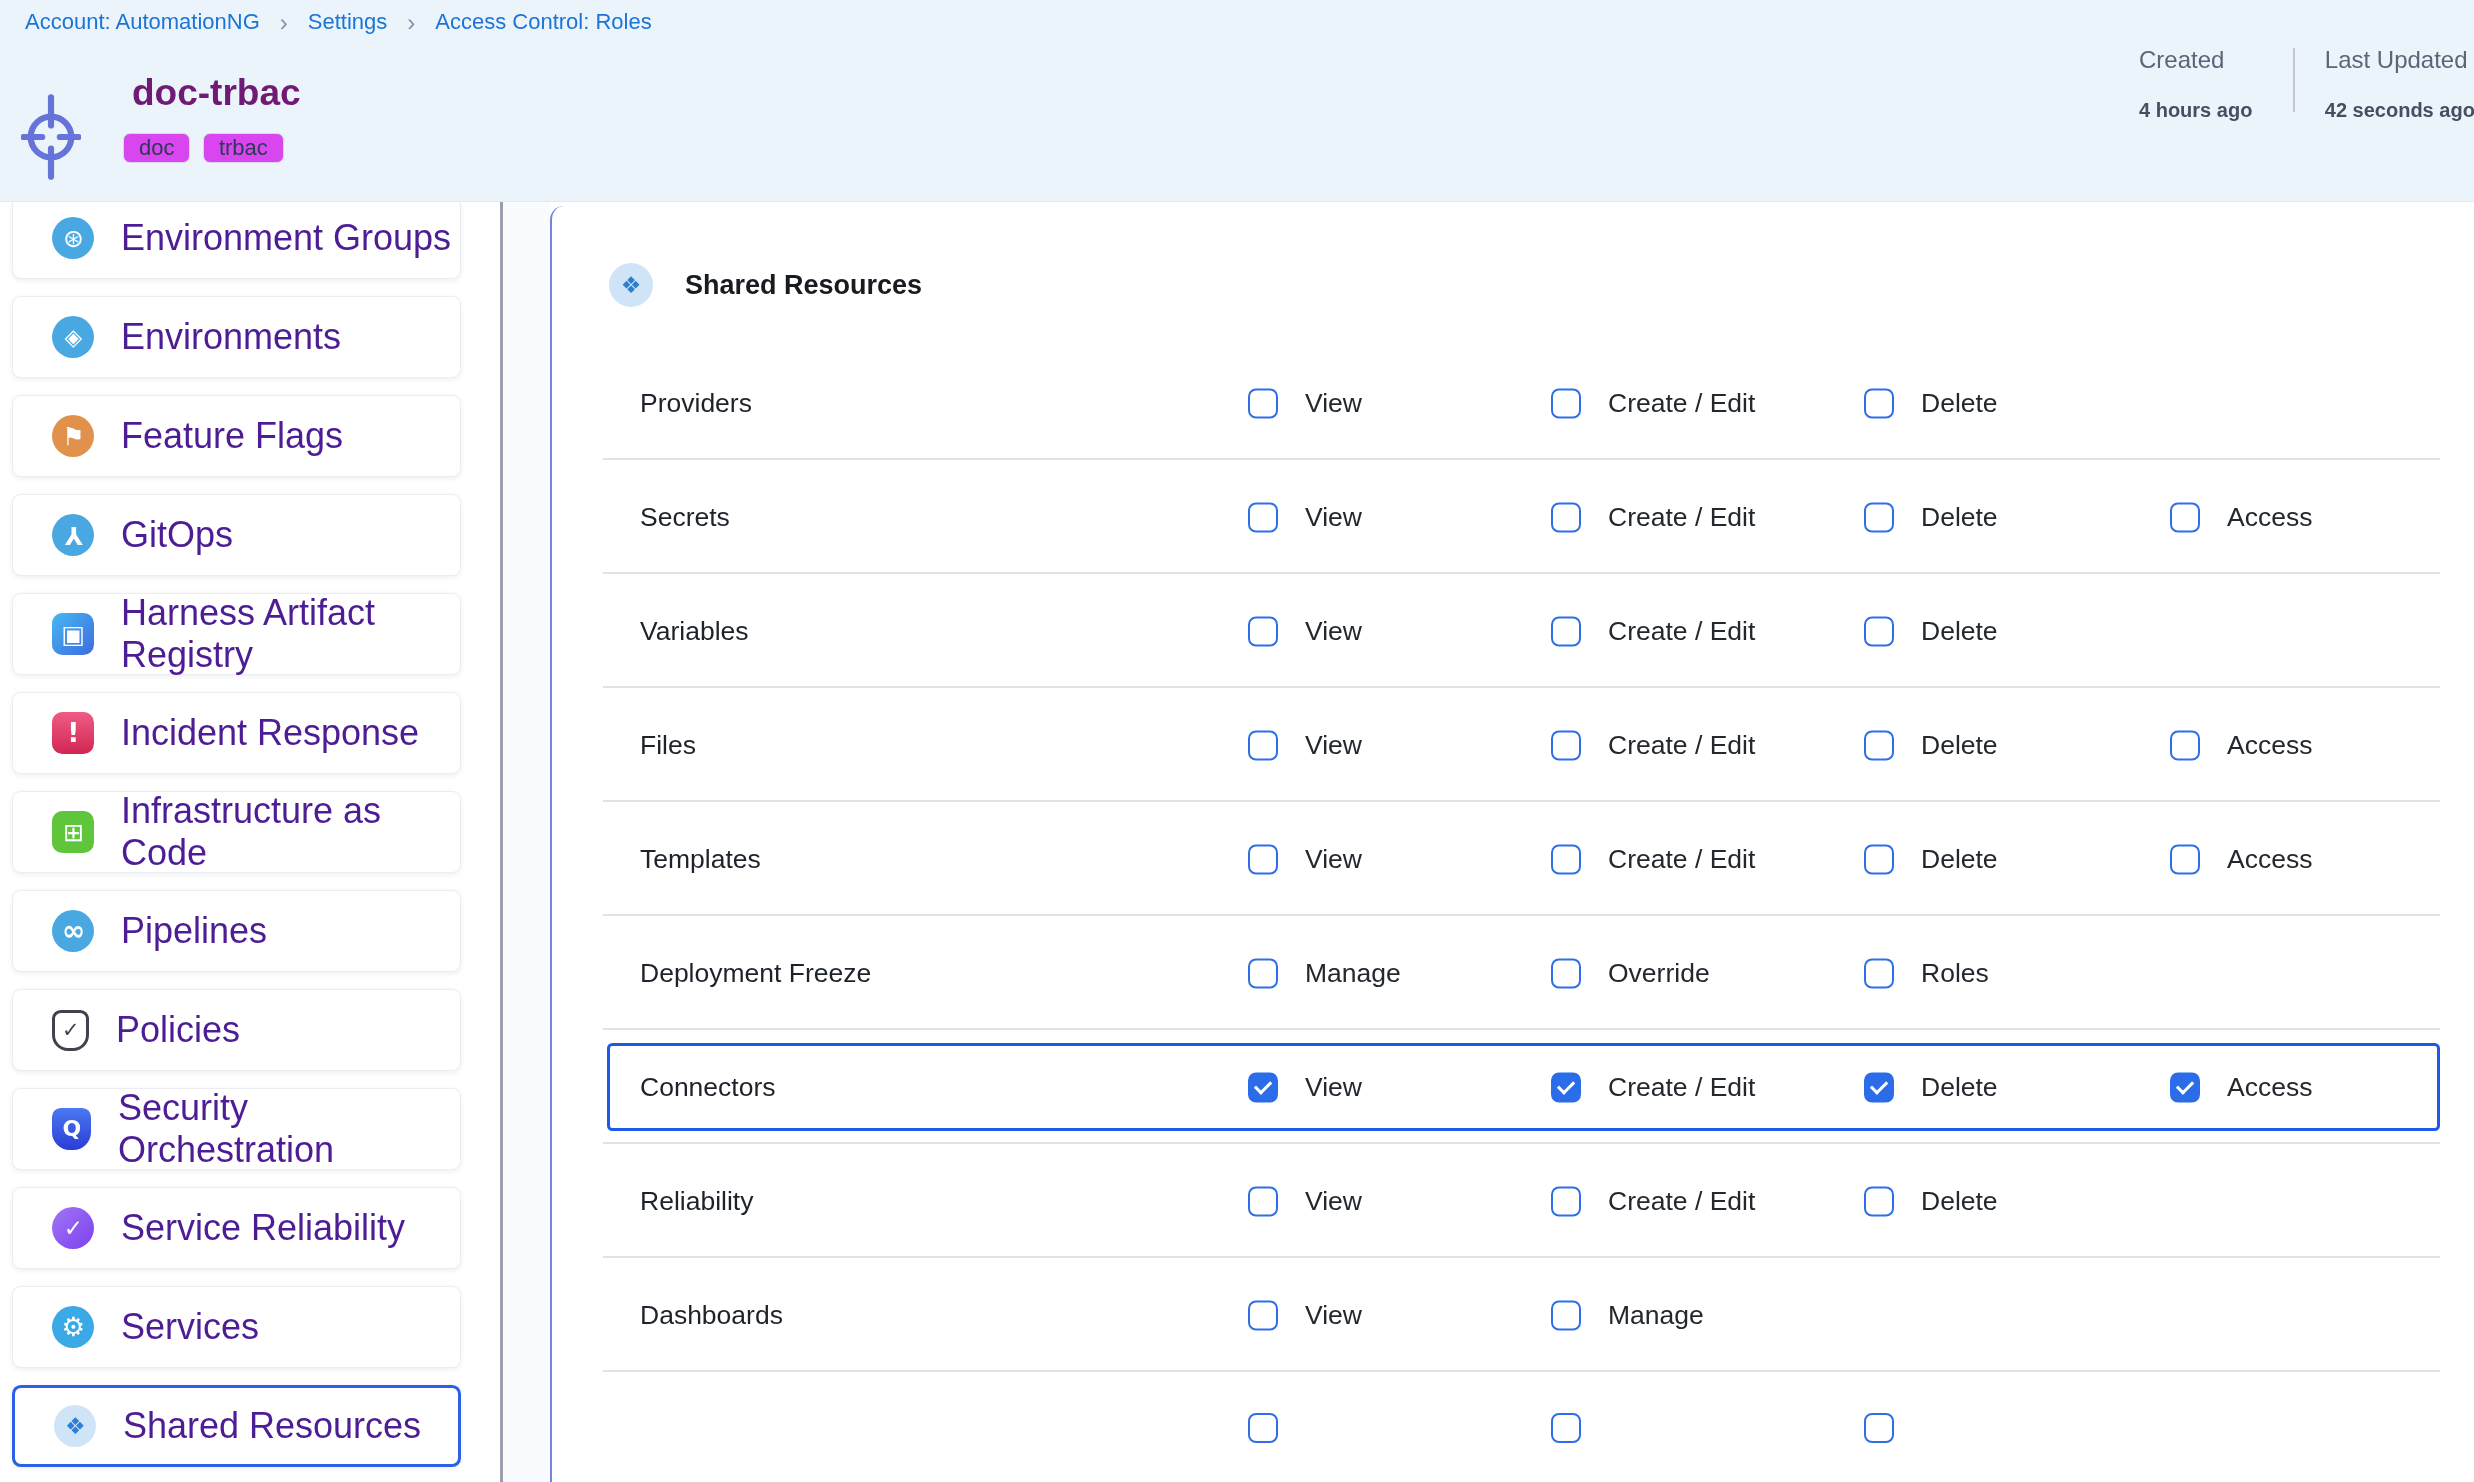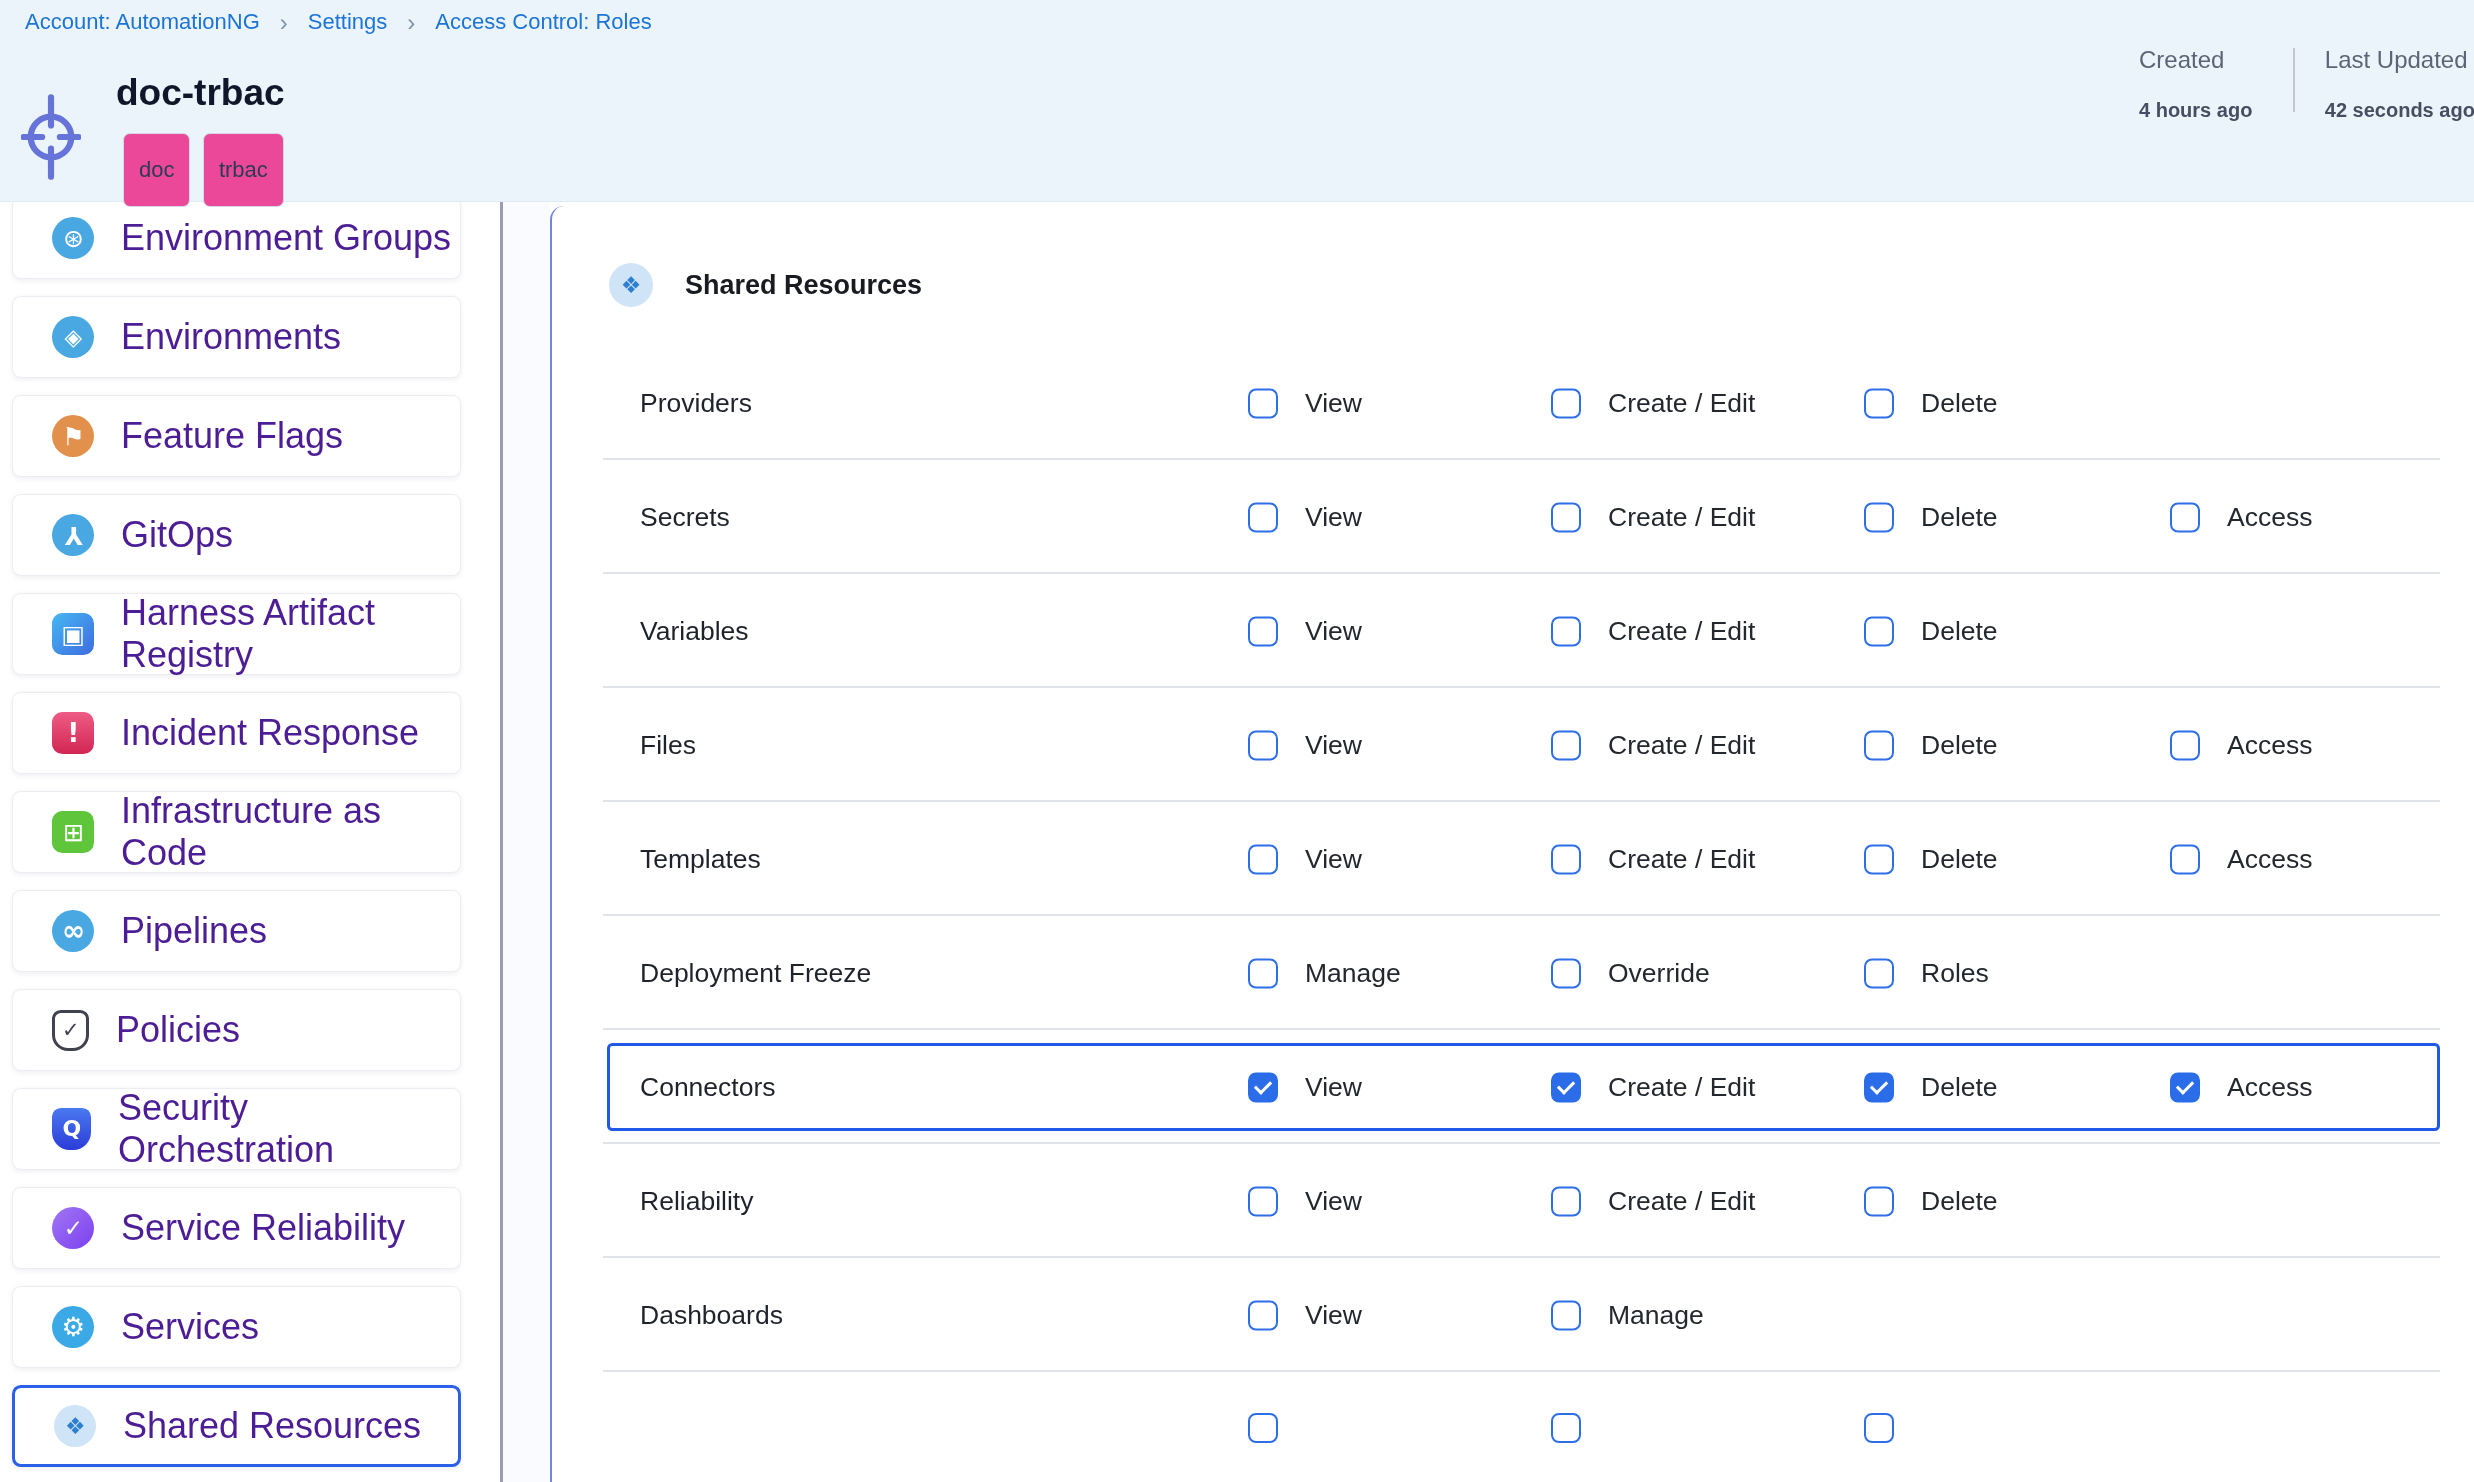--- a/index.html
+++ b/index.html
@@ -11,24 +11,24 @@
   }
 
   
   .top-header { position:absolute; left:0; top:0; width:2475px; height:202px;
     background:#eaf4fa; z-index:3; border-bottom:0.9px solid #e0ebf1; }
   .breadcrumb { position:absolute; left:25px; top:8.8px; display:flex; align-items:center; gap:20px;
     font-size:22px; white-space:nowrap; }
   .crumb { color:#1b74d6; cursor:pointer; }
   .crumb-sep { color:#7f93a9; font-size:24px; line-height:1; padding-top:1.8px; }
   .role-icon { position:absolute; left:21px; top:90px; }
-  .page-title { position:absolute; left:116px; top:72px; font-size:37px; font-weight:bold; color:#0f172a; }
+  .page-title { position:absolute; left:132px; top:72px; font-size:37px; font-weight:bold; color:#701a75; }
   .tags { position:absolute; left:123px; top:133px; display:flex; gap:12.4px; }
-  .tag { font-size:22px; color:#2c3a55; background:#ec4899; border:1.8px solid #d6d9e5;
-    border-radius:7px; padding:23px 15px; line-height:1.2; }
+  .tag { font-size:22px; color:#2c3a55; background:#d946ef; border:1.8px solid #d6d9e5;
+    border-radius:7px; padding:1px 15px; line-height:1.2; }
   .meta { position:absolute; left:2139px; top:46px; display:flex; gap:30px; white-space:nowrap; }
   .meta-col { display:flex; flex-direction:column; gap:25px; min-width:124px; }
   .meta-label { font-size:24px; color:#5d6476; }
   .meta-value { font-size:20px; color:#474e61;font-weight:bold; }
   .meta-divider { width:1.8px; background:#c3c7d4; height:64px; margin-top:1.8px; }
 
   
   .sidebar { position:absolute; left:12.4px; top:197px; width:449px; z-index:2; }
   .side-card { height:82px; margin-bottom:17px; display:flex; align-items:center; gap:26.5px;
     padding-left:39px; background:#fff; border:1.8px solid #ecedf3; border-radius:8.8px;

